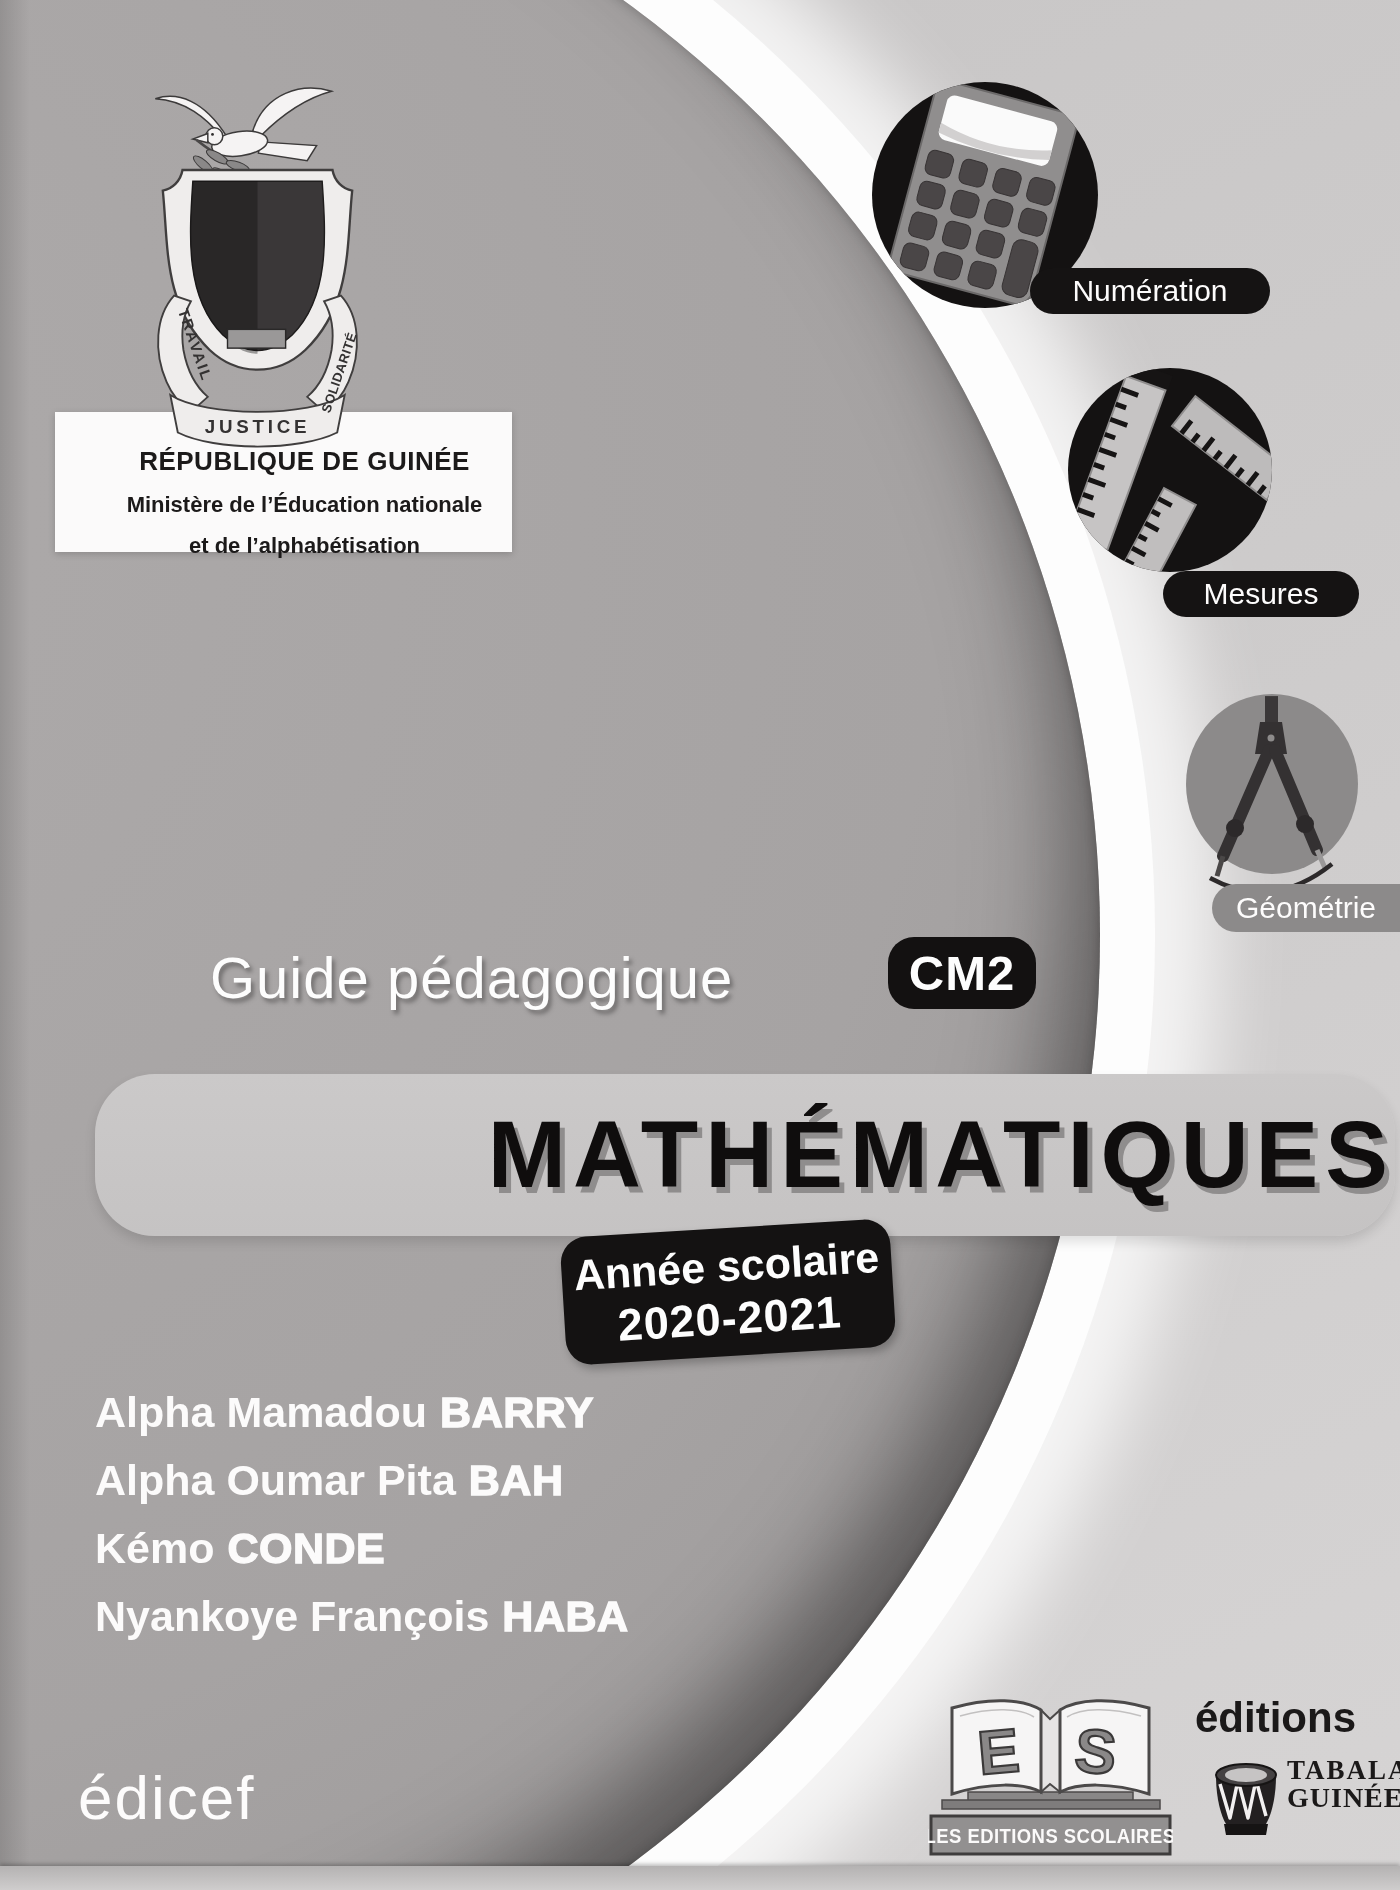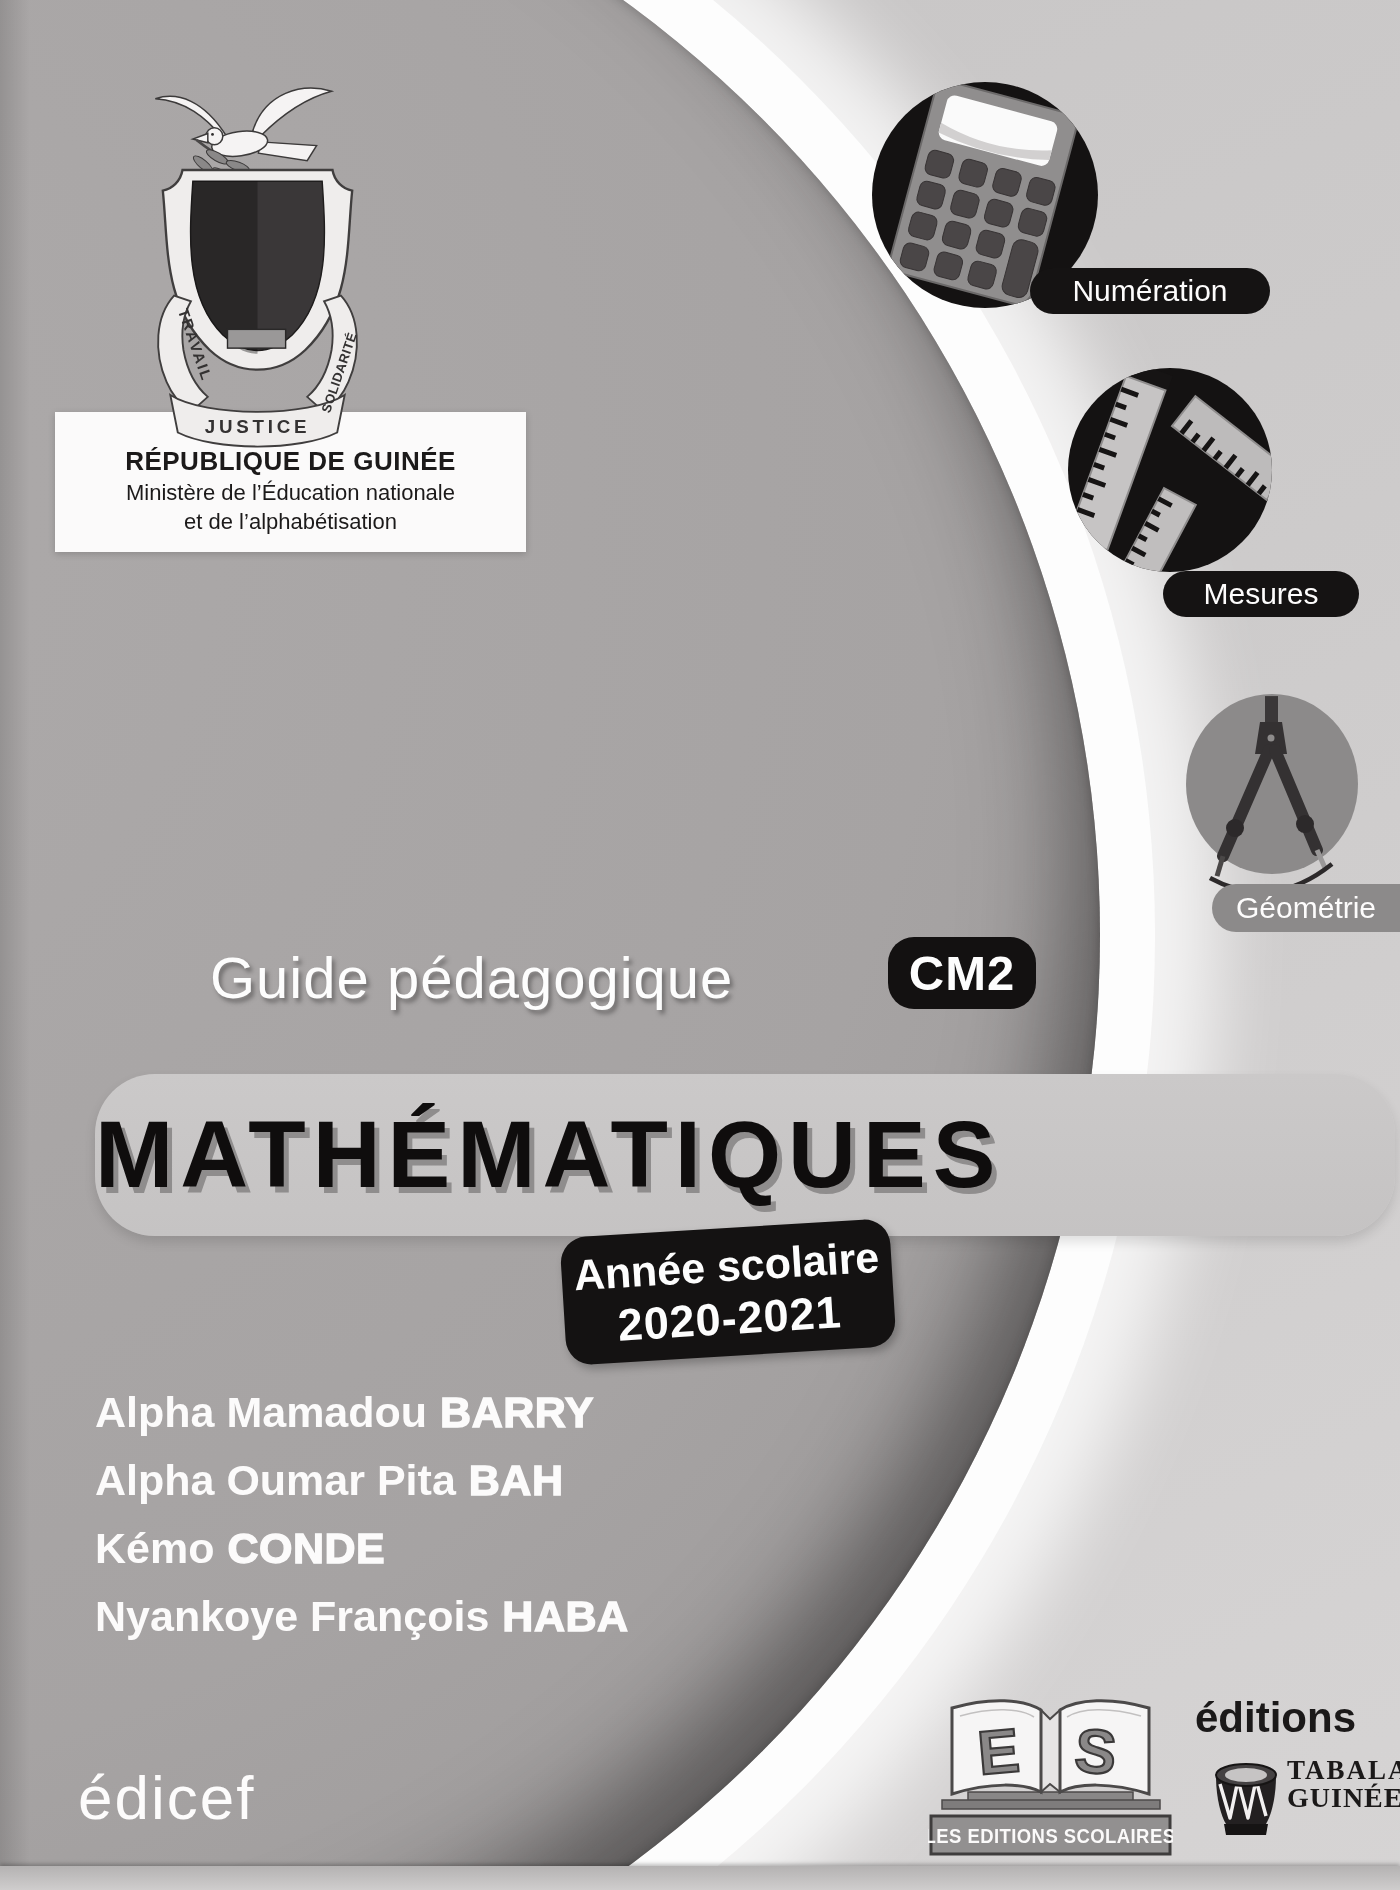--- a/index.html
+++ b/index.html
@@ -14,24 +14,24 @@
     background:radial-gradient(circle at 38% 32%,#adaaaa 0%,#a6a3a3 60%,#9c9999 88%,#949191 100%);
     box-shadow:0 0 0 55px #fdfdfd, 0 0 75px 115px rgba(255,255,255,.78),
                inset 0 0 12px rgba(0,0,0,.22), inset -55px -75px 95px -25px rgba(28,26,26,.5);
   }
   .left-scan-edge{position:absolute;left:0;top:0;width:30px;height:100%;
     background:linear-gradient(90deg,rgba(0,0,0,.13),rgba(0,0,0,0));}
   .bottom-strip{position:absolute;left:0;top:1866px;width:100%;height:24px;
     background:linear-gradient(#b4b2b2,#cfcdcd);box-shadow:0 -2px 4px rgba(0,0,0,.25);}
 
   
-  .ministry-panel{position:absolute;left:55px;top:412px;width:471px;height:140px;background:#fbfafa;
-    box-shadow:0 2px 7px rgba(0,0,0,.18);text-align:center;color:#1c1a1a;}
+  .ministry-panel{position:absolute;left:55px;top:412px;width:415px;height:140px;background:#fbfafa;
+    box-shadow:0 2px 7px rgba(0,0,0,.18);text-align:center;color:#1c1a1a;padding-left:42px;}
   .ministry-panel .country{margin-top:34px;font-size:26px;font-weight:bold;letter-spacing:.5px;}
-  .ministry-panel .ministry{font-size:22px;font-weight:normal;margin-top:3px;}
+  .ministry-panel .ministry{font-size:22px;font-weight:bold;margin-top:15px;}
   .emblem{position:absolute;left:112px;top:80px;width:291px;height:375px;}
   .dove{fill:#f5f3f3;stroke:#3c3a3a;stroke-width:1.6;}
   .scroll{fill:#efedec;stroke:#403e3e;stroke-width:2;}
   .motto{font-family:"Liberation Sans",sans-serif;font-weight:bold;fill:#343232;}
 
   
   .medallion{position:absolute;border-radius:50%;background:#141212;overflow:hidden;}
   .m-num{left:872px;top:82px;width:226px;height:226px;}
   .m-mes{left:1068px;top:368px;width:204px;height:204px;}
   .m-geo{left:1186px;top:694px;width:172px;height:180px;background:#8c8a8a;overflow:visible;}
@@ -42,21 +42,21 @@
   .p-mes{left:1163px;top:571px;width:196px;height:46px;}
   .p-geo{left:1212px;top:884px;width:200px;height:48px;background:#8c8a8a;justify-content:flex-start;padding-left:24px;}
 
   
   .series-line{position:absolute;left:210px;top:944px;color:#fdfdfd;font-size:58px;font-weight:normal;
     letter-spacing:1px;text-shadow:3px 4px 4px rgba(66,64,64,.55);}
   .level-pill{position:absolute;left:888px;top:937px;width:148px;height:72px;border-radius:26px;background:#131111;
     color:#fdfdfd;font-size:49px;font-weight:bold;display:flex;align-items:center;justify-content:center;letter-spacing:1px;}
   .title-banner{position:absolute;left:95px;top:1074px;width:1300px;height:162px;border-radius:60px;
     background:linear-gradient(#cbc9c9,#c5c3c3);box-shadow:0 6px 12px rgba(0,0,0,.12);
-    display:flex;align-items:center;justify-content:flex-start;}
+    display:flex;align-items:center;justify-content:flex-end;}
   .main-title{color:#0f0d0d;font-size:94px;font-weight:bold;letter-spacing:7px;white-space:nowrap;
     text-shadow:5px 6px 0 #8f8d8d;}
   .year-pill{position:absolute;left:563px;top:1228px;width:330px;height:128px;border-radius:26px;background:#141212;
     transform:rotate(-3.5deg);color:#fdfdfd;text-align:center;box-shadow:3px 5px 8px rgba(0,0,0,.25);}
   .year-pill .l1{font-size:43px;font-weight:bold;margin-top:14px;}
   .year-pill .l2{font-size:45px;font-weight:bold;margin-top:2px;letter-spacing:1px;}
 
   
   .authors{position:absolute;left:95px;top:1388px;color:#fcfbfb;}
   .author{font-size:43px;height:68px;white-space:nowrap;}

